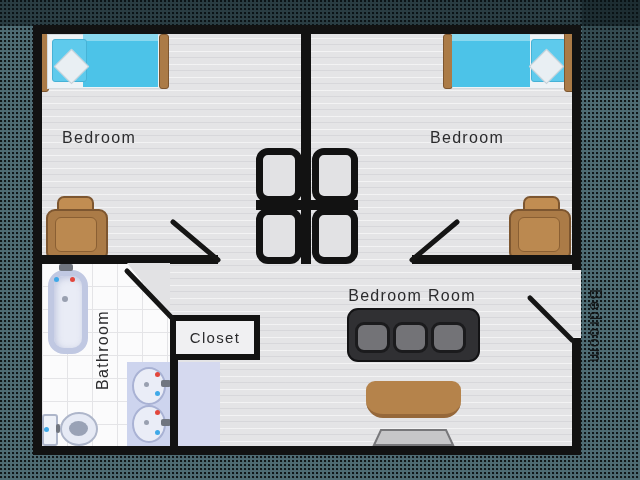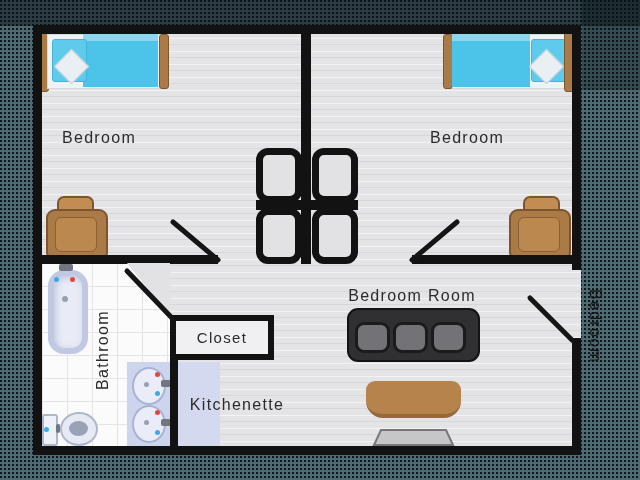--- a/index.html
+++ b/index.html
@@ -141,33 +141,32 @@
   <div class="wall" style="left:412px;top:255px;width:160px;height:9px;"></div>
   <div class="wall" style="left:170px;top:316px;width:8px;height:130px;"></div>
 
   <div class="unit-cell" style="left:256px;top:148px;width:46px;height:55px;"></div>
   <div class="unit-cell" style="left:312px;top:148px;width:46px;height:55px;"></div>
   <div class="unit-cell" style="left:256px;top:208px;width:46px;height:56px;"></div>
   <div class="unit-cell" style="left:312px;top:208px;width:46px;height:56px;"></div>
   <div class="unit-bar" style="left:301px;top:148px;width:10px;height:116px;"></div>
   <div class="unit-bar" style="left:256px;top:200px;width:102px;height:10px;"></div>
 
-  <div class="closet-box" style="left:170px;top:315px;width:104px;height:45px;">
+  <div class="closet-box" style="left:170px;top:315px;width:90px;height:45px;">
     <span class="lbl" style="position:static;font-size:15px;">Closet</span>
   </div>
 
   <svg class="overlay" width="640" height="480" viewBox="0 0 640 480">
     <polygon points="127,263 170,263 170,316" fill="#e2e2e4"></polygon>
     <line x1="218" y1="260" x2="173" y2="222" stroke="#151515" stroke-width="5" stroke-linecap="round"></line>
     <line x1="412" y1="260" x2="457" y2="222" stroke="#151515" stroke-width="5" stroke-linecap="round"></line>
     <line x1="172" y1="318" x2="127" y2="271" stroke="#151515" stroke-width="5" stroke-linecap="round"></line>
     <line x1="572" y1="340" x2="530" y2="298" stroke="#151515" stroke-width="5" stroke-linecap="round"></line>
     <polygon points="381,430 446,430 453,445 374,445" fill="#c6c6c8" stroke="#77777a" stroke-width="2"></polygon>
   </svg>
 
   <div class="lbl" style="left:44px;top:127px;width:110px;">Bedroom</div>
   <div class="lbl" style="left:412px;top:127px;width:110px;">Bedroom</div>
   <div class="lbl" style="left:336px;top:285px;width:152px;">Bedroom Room</div>
-  <div class="lbl" style="left:177px;top:394px;width:120px;">Kitchenette</div>
   <div class="lbl rot-ccw" style="left:48px;top:339px;width:110px;">Bathroom</div>
   <div class="lbl rot-cw clipped" style="left:551px;top:315px;width:88px;">Bedroom</div>
 
 </div>
 
 </body></html>

